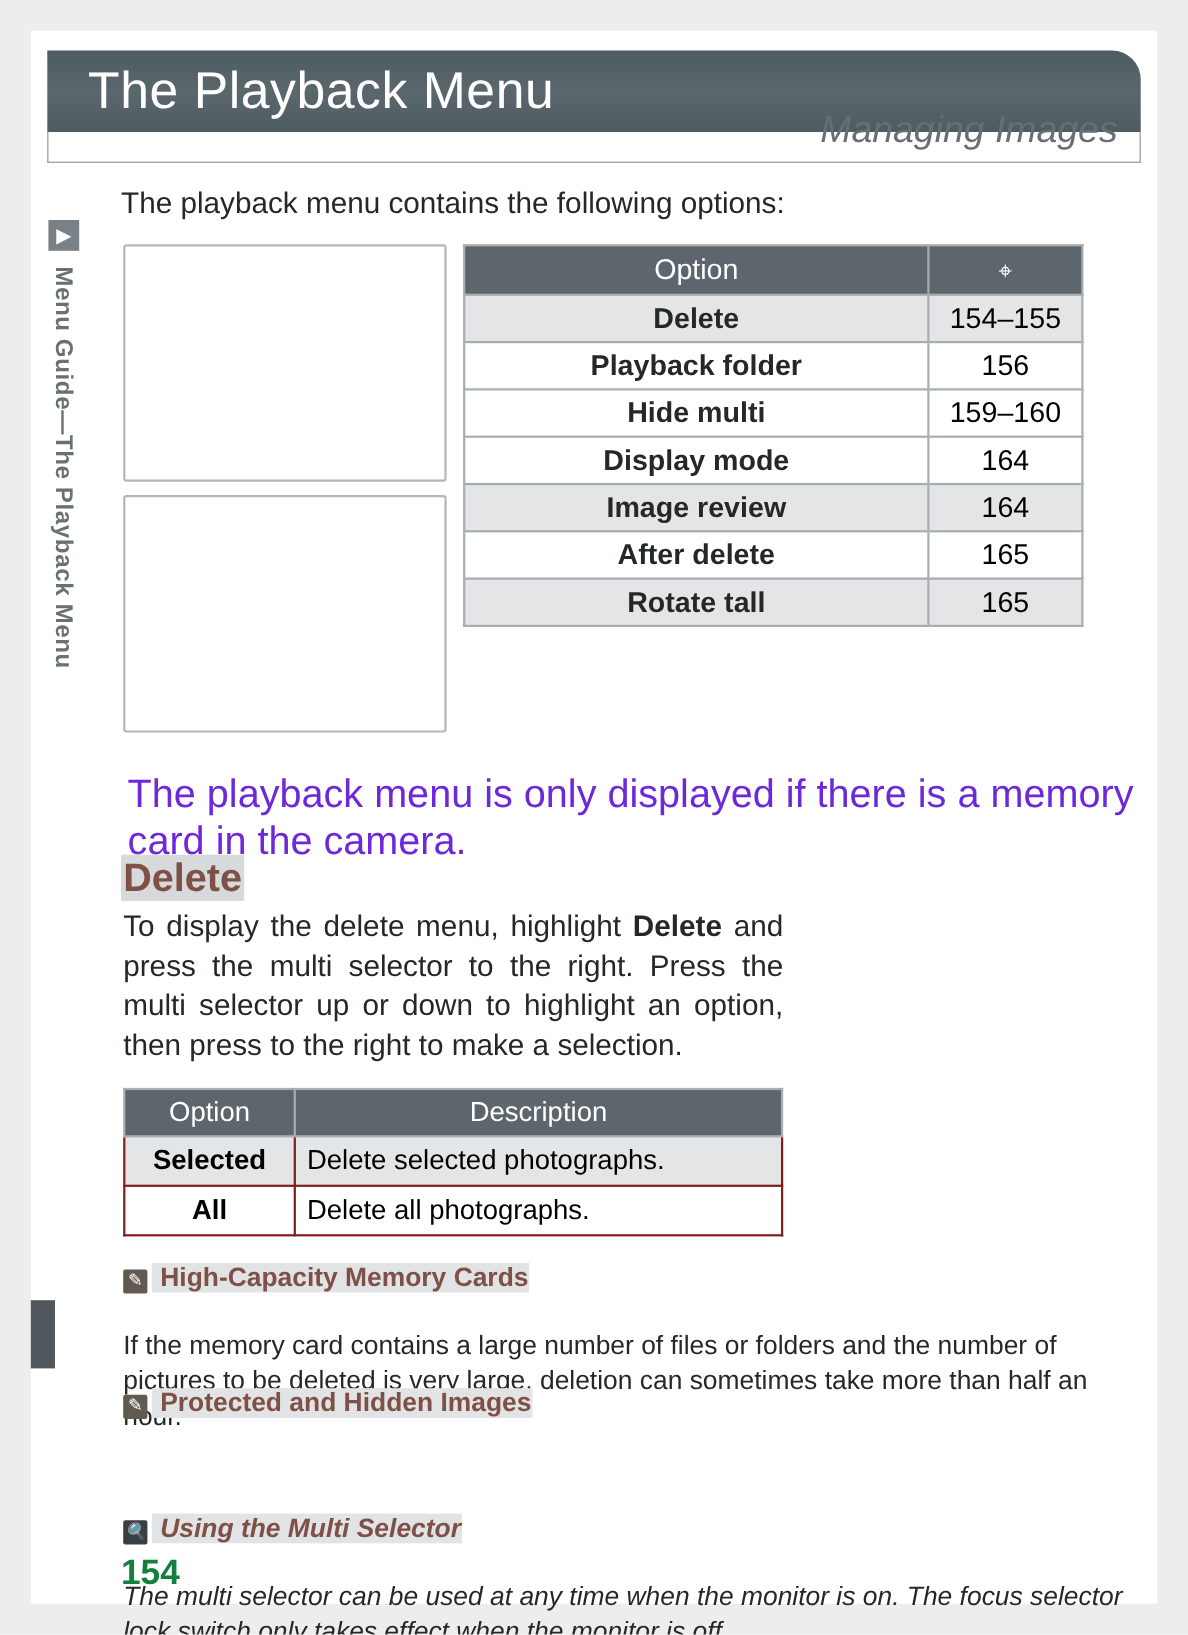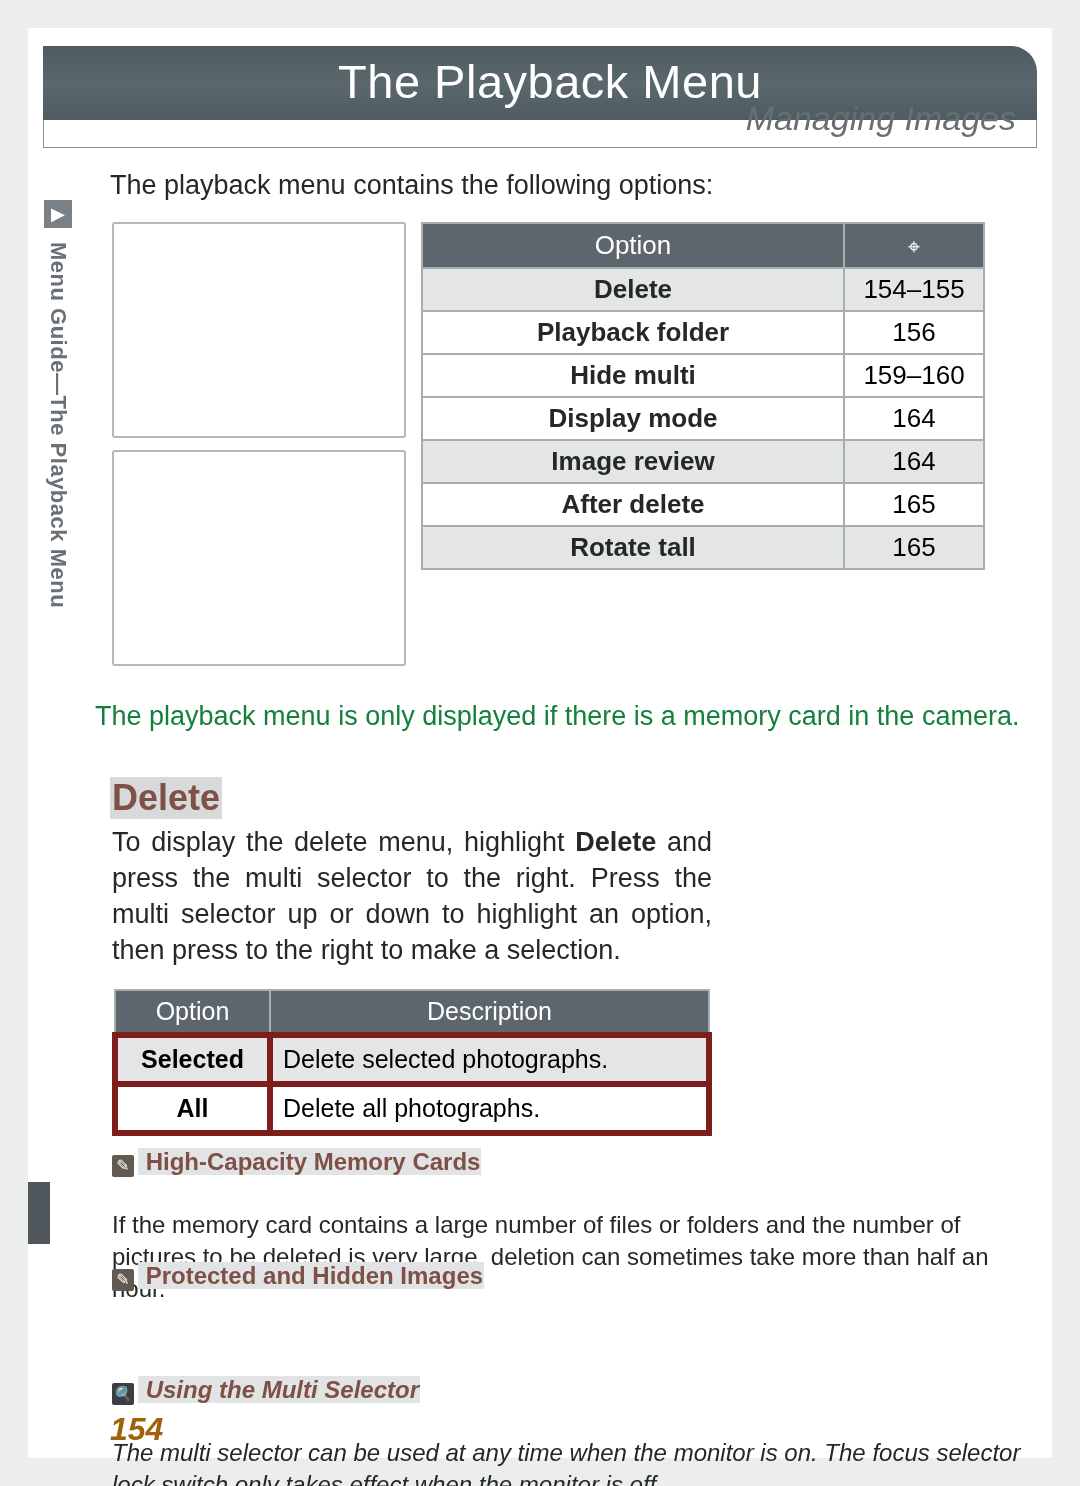--- a/index.html
+++ b/index.html
@@ -27,23 +27,22 @@
     left: 43px;
     right: 43px;
     height: 74px;
     background: linear-gradient(to bottom,#4e5b61,#5a676d 50%,#4e5b61);
     border-top-right-radius: 26px;
   }
   .title-banner h1 {
     color: #fff;
     font-size: 47px;
     font-weight: 400;
-    padding: 8px 0 0 20px;
+    padding: 8px 0 0 37px;
     letter-spacing: 0.5px;
-    text-align: center;
   }
   .subtitle-bar {
     position: absolute;
     top: 120px;
     left: 43px;
     right: 43px;
     height: 28px;
     background: #fff;
     border: 1px solid #8b9095;
     border-top: none;
@@ -131,23 +130,23 @@
   }
   .options-table td.opt { font-weight: bold; color: #252828; }
   .options-table td.pg { color: #000000; width: 140px; }
   .options-table tr.shaded td { background: #e3e5e6; }
   .camera-icon { display: inline-block; width: 24px; height: 20px; position: relative; }
   .camera-icon::before { content: "⌖"; color: #fff; font-size: 22px; }
   
   .memory-note {
     position: absolute;
     top: 701px;
-    left: 95px;
-    font-size: 27px;
-    color: #15803d;
+    left: 116px;
+    font-size: 36px;
+    color: #6d28d9;
   }
   
   .delete-heading {
     position: absolute;
     top: 777px;
     left: 110px;
     font-size: 36px;
     font-weight: bold;
     color: #7e5046;
     background: #d7d9db;
@@ -174,21 +173,21 @@
     font-size: 25px;
   }
   .delete-table th {
     background: #5c666c;
     color: #fff;
     font-weight: 400;
     padding: 6px 0;
     border: 2px solid #a8adb0;
   }
   .delete-table td {
-    border: 6px solid #7f1d1d;
+    border: 2px solid #7f1d1d;
     padding: 7px 10px;
     background: #fff;
   }
   .delete-table td.optc { text-align: center; font-weight: bold; width: 155px; }
   .delete-table tr.shaded td { background: #e3e5e6; }
   
   .note {
     position: absolute;
     left: 112px;
     right: 43px;
@@ -255,23 +254,22 @@
     text-align: center;
     line-height: 18px;
     border-radius: 2px;
     vertical-align: middle;
   }
   .page-number {
     position: absolute;
     bottom: 38px;
     left: 110px;
     font-size: 32px;
-    font-style: italic;
     font-weight: bold;
-    color: #a16207;
+    color: #15803d;
   }
 </style>
 </head>
 <body>
 
 <div class="page-bg"></div>
 
 <div class="title-banner">
   <h1>The Playback Menu</h1>
 </div>

